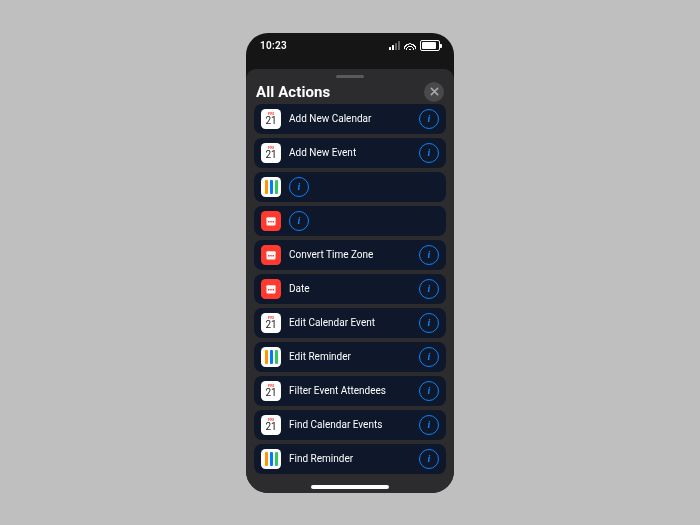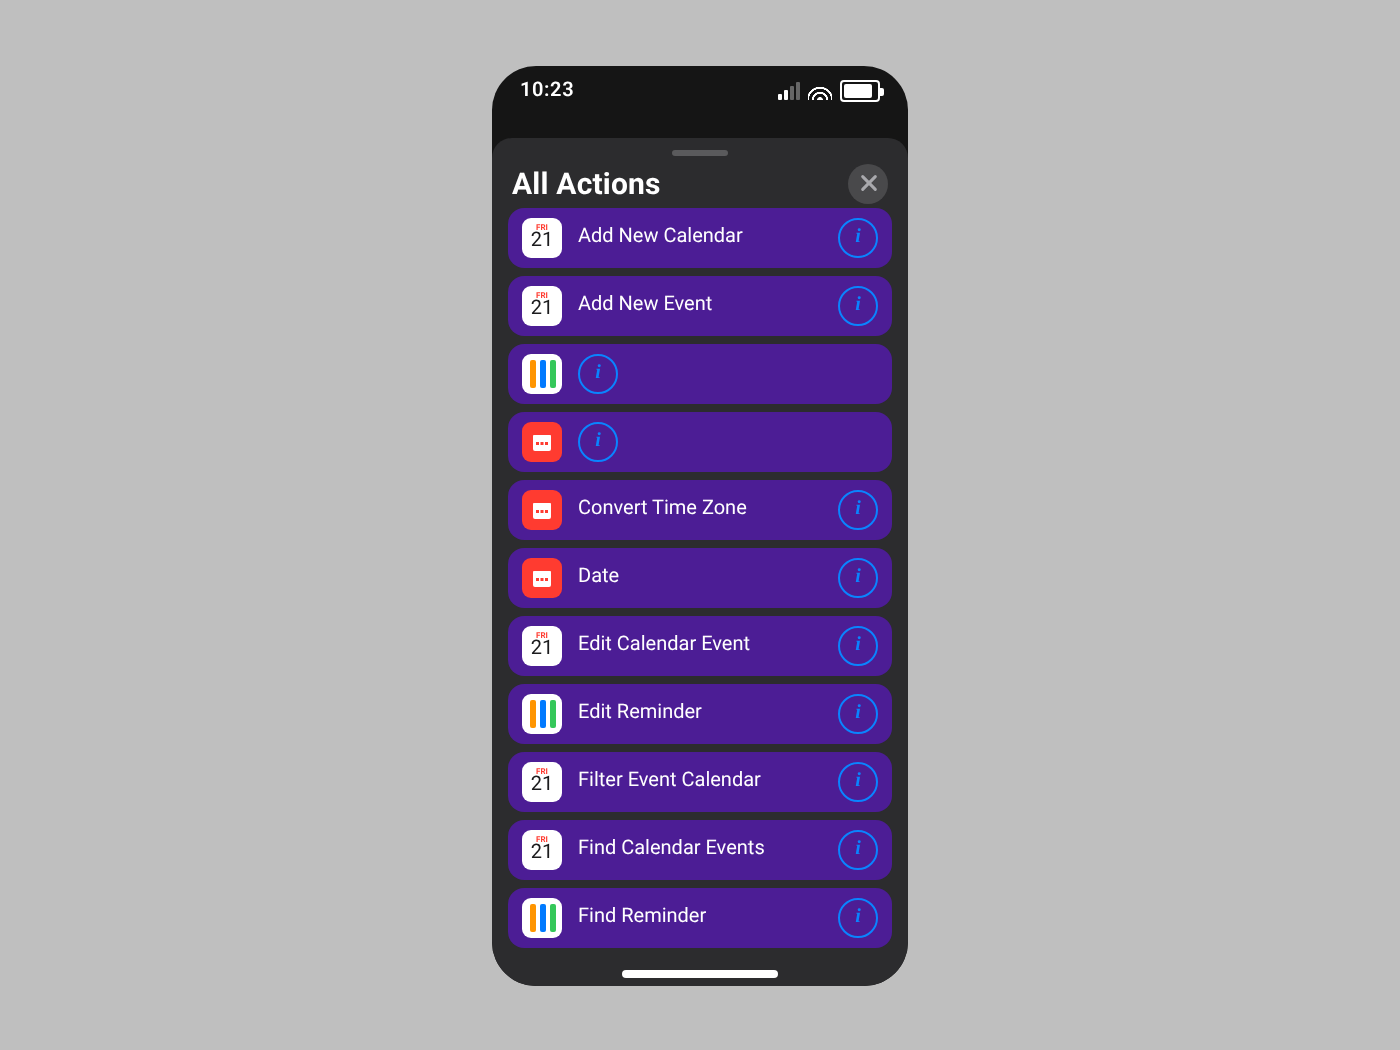--- a/index.html
+++ b/index.html
@@ -66,21 +66,21 @@
     display:flex;align-items:center;justify-content:center;
     cursor:pointer;
   }
   .close-btn svg{width:9px;height:9px;}
   .section-label{
     font-size:10.5px;font-weight:500;color:#eaeaea;
     padding:6px 2px 4px 2px;
   }
   .list{flex:1;overflow:hidden;display:flex;flex-direction:column;gap:4px;}
   .row{
-    background:#4c1d95;
+    background:#0f172a;
     border-radius:8px;
     height:30px;
     display:flex;align-items:center;
     padding:0 7px;
     cursor:pointer;
   }
   .app-icon{
     width:20px;height:20px;border-radius:4.5px;
     flex:0 0 auto;
     display:flex;flex-direction:column;align-items:center;justify-content:center;
@@ -245,21 +245,21 @@
           <span class="row-label">Edit Reminder</span>
           <div class="info-btn">
             <span>i</span>
           </div>
         </div>
         <div class="row">
           <div class="app-icon cal-white">
             <span class="m">FRI</span>
             <span class="d">21</span>
           </div>
-          <span class="row-label">Filter Event Calendar</span>
+          <span class="row-label">Filter Event Attendees</span>
           <div class="info-btn">
             <span>i</span>
           </div>
         </div>
         <div class="row">
           <div class="app-icon cal-white">
             <span class="m">FRI</span>
             <span class="d">21</span>
           </div>
           <span class="row-label">Find Calendar Events</span>

